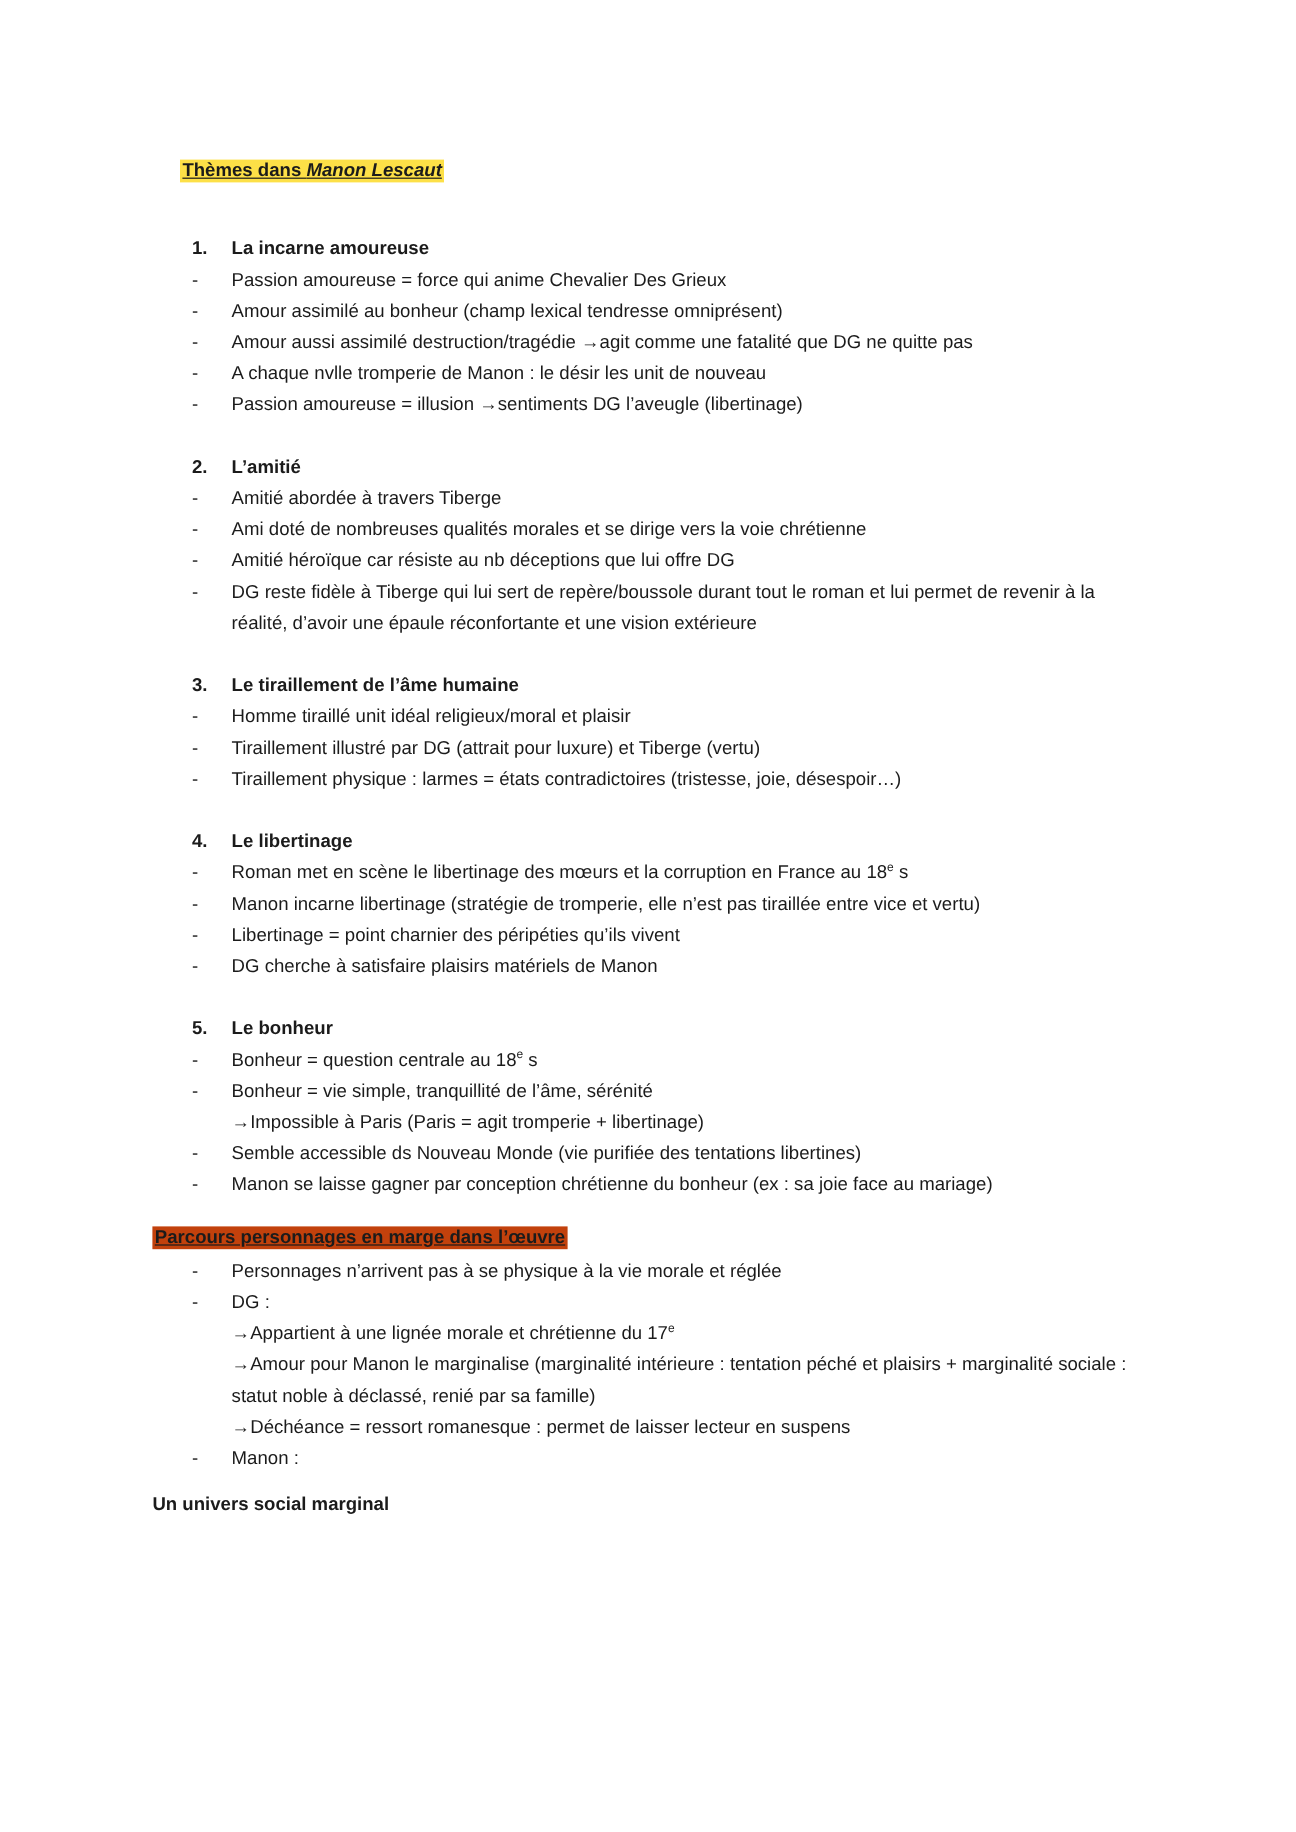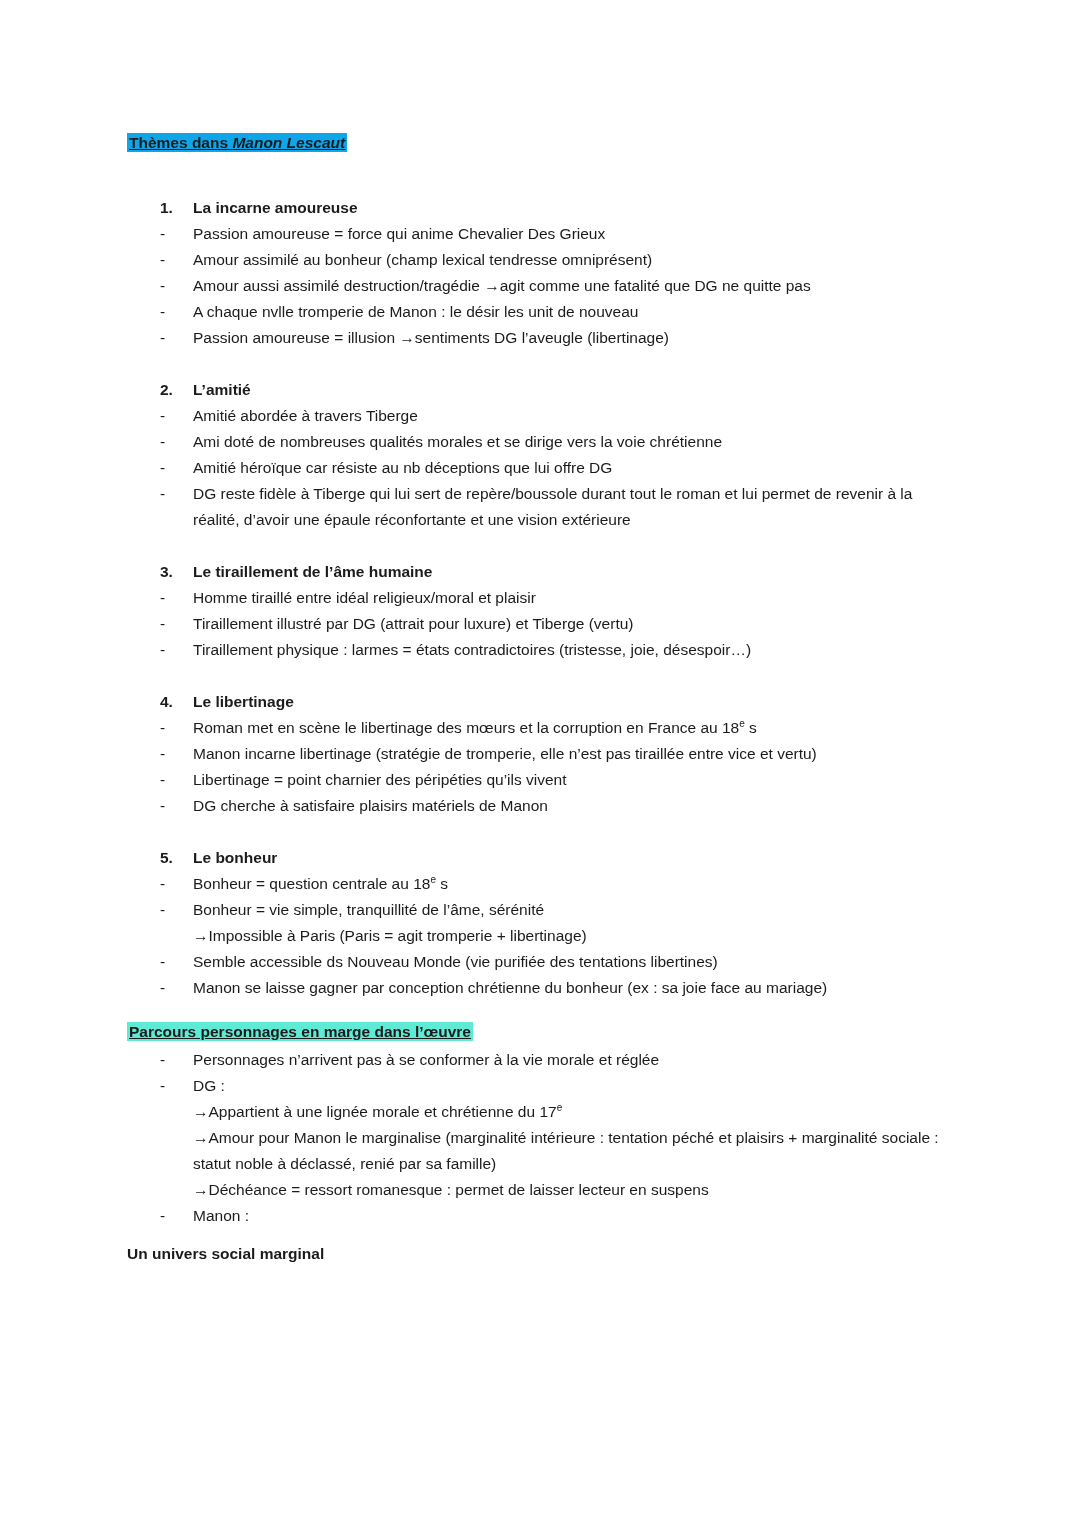--- a/index.html
+++ b/index.html
@@ -38,21 +38,21 @@
   .row .txt { flex: 1; }
   .row.num { margin-top: 26px; font-weight: 700; }
 
   .arrow-line { padding-left: 66px; }
 </style>
 </head>
 <body>
 
 <div class="page">
   <div class="content">
-      <div class="h-title"><span class="hl" style="background: #0ea5e9;"><span class="b">Thèmes dans </span><span class="b i">Manon Lescaut</span></span></div>
+      <div class="h-title"><span class="hl" style="background: #fde047; margin-left: 23px;"><span class="b">Thèmes dans </span><span class="b i">Manon Lescaut</span></span></div>
       <div class="row num">
         <span class="marker b">1.</span>
         <span class="txt b">La incarne amoureuse</span>
       </div>
       <div class="row dash">
         <span class="marker">-</span>
         <span class="txt"><span>Passion amoureuse = force qui anime Chevalier Des Grieux</span></span>
       </div>
       <div class="row dash">
         <span class="marker">-</span>
@@ -89,21 +89,21 @@
       <div class="row dash">
         <span class="marker">-</span>
         <span class="txt"><span>DG reste fidèle à Tiberge qui lui sert de repère/boussole durant tout le roman et lui permet de revenir à la réalité, d’avoir une épaule réconfortante et une vision extérieure</span></span>
       </div>
       <div class="row num">
         <span class="marker b">3.</span>
         <span class="txt b">Le tiraillement de l’âme humaine</span>
       </div>
       <div class="row dash">
         <span class="marker">-</span>
-        <span class="txt"><span>Homme tiraillé entre idéal religieux/moral et plaisir</span></span>
+        <span class="txt"><span>Homme tiraillé unit idéal religieux/moral et plaisir</span></span>
       </div>
       <div class="row dash">
         <span class="marker">-</span>
         <span class="txt"><span>Tiraillement illustré par DG (attrait pour luxure) et Tiberge (vertu)</span></span>
       </div>
       <div class="row dash">
         <span class="marker">-</span>
         <span class="txt"><span>Tiraillement physique : larmes = états contradictoires (tristesse, joie, désespoir…)</span></span>
       </div>
       <div class="row num">
@@ -140,24 +140,24 @@
       </div>
       <div class="arrow-line"><span>→Impossible à Paris (Paris = agit tromperie + libertinage)</span></div>
       <div class="row dash">
         <span class="marker">-</span>
         <span class="txt"><span>Semble accessible ds Nouveau Monde (vie purifiée des tentations libertines)</span></span>
       </div>
       <div class="row dash">
         <span class="marker">-</span>
         <span class="txt"><span>Manon se laisse gagner par conception chrétienne du bonheur (ex : sa joie face au mariage)</span></span>
       </div>
-      <div class="h-title spaced"><span class="hl" style="background: #5eead4;"><span class="b">Parcours personnages en marge dans l’œuvre</span></span></div>
+      <div class="h-title spaced"><span class="hl" style="background: #c2410c;"><span class="b">Parcours personnages en marge dans l’œuvre</span></span></div>
       <div class="row dash">
         <span class="marker">-</span>
-        <span class="txt"><span>Personnages n’arrivent pas à se conformer à la vie morale et réglée</span></span>
+        <span class="txt"><span>Personnages n’arrivent pas à se physique à la vie morale et réglée</span></span>
       </div>
       <div class="row dash">
         <span class="marker">-</span>
         <span class="txt"><span>DG :</span></span>
       </div>
       <div class="arrow-line"><span>→Appartient à une lignée morale et chrétienne du 17</span><sup>e</sup></div>
       <div class="arrow-line"><span>→Amour pour Manon le marginalise (marginalité intérieure : tentation péché et plaisirs + marginalité sociale : statut noble à déclassé, renié par sa famille)</span></div>
       <div class="arrow-line"><span>→Déchéance = ressort romanesque : permet de laisser lecteur en suspens</span></div>
       <div class="row dash">
         <span class="marker">-</span>

